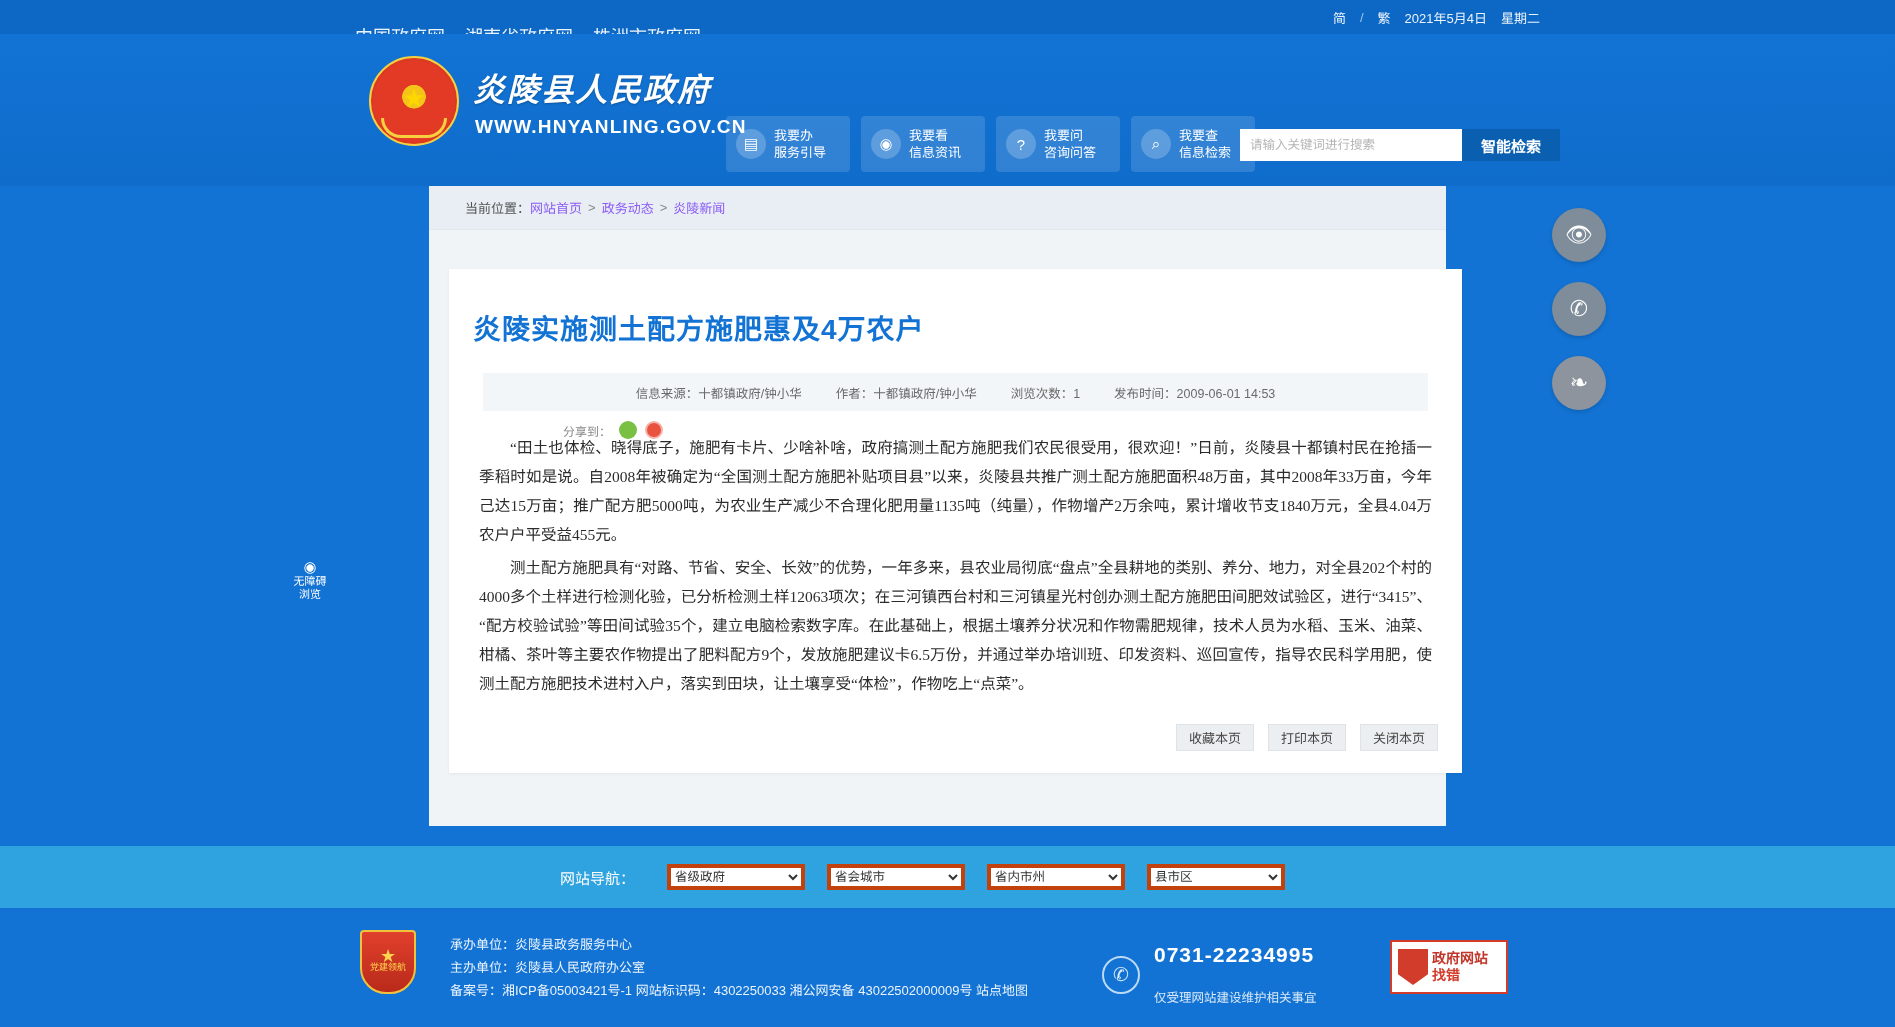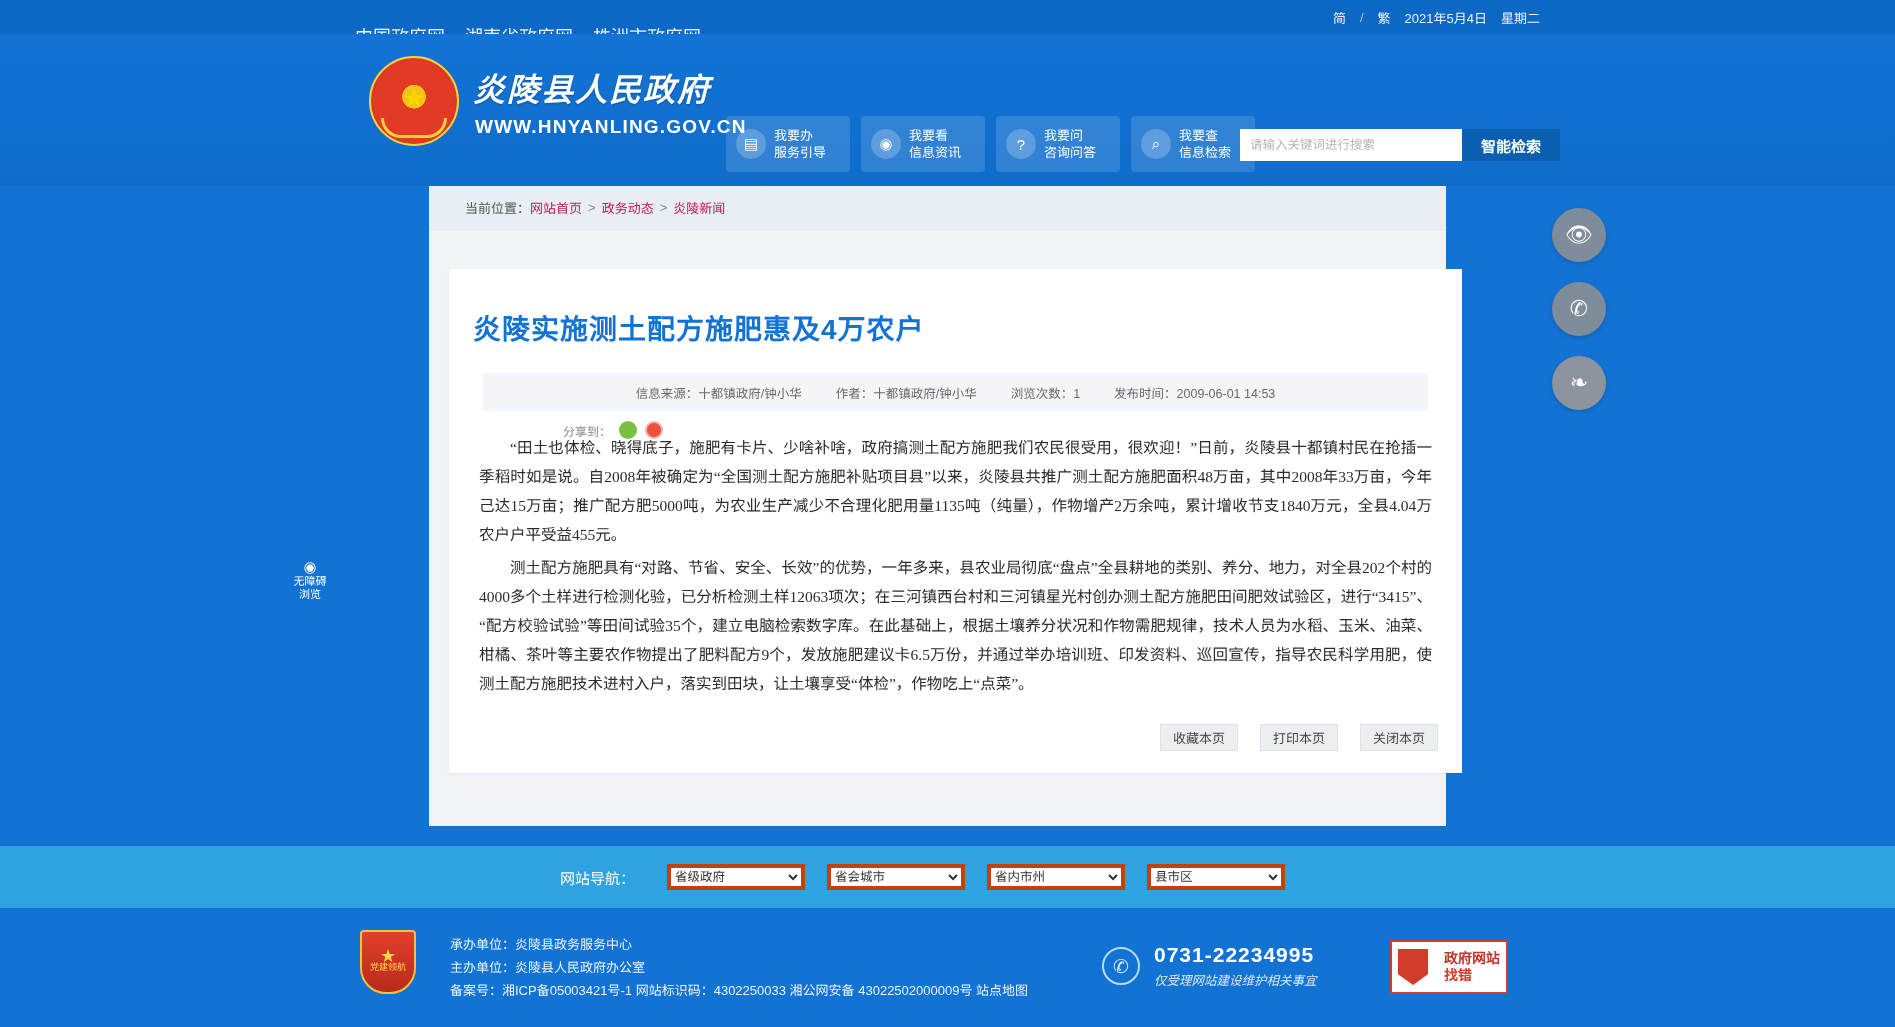--- a/index.html
+++ b/index.html
@@ -129,21 +129,21 @@
     width: 1017px; min-height: 640px;
     background: #f1f4f7;
   }
   .breadcrumb {
     height: 44px; background: #e8eef3;
     display: flex; align-items: center;
     padding-left: 36px;
     font-size: 13px; color: #555;
     border-bottom: 1px solid #e0e6eb;
   }
-  .breadcrumb a { color: #be185d; text-decoration: none; }
+  .breadcrumb a { color: #8b5cf6; text-decoration: none; }
   .breadcrumb .sp { margin: 0 6px; color: #888; }
 
   .article {
     position: absolute; left: 20px; top: 83px;
     width: 1013px; background: #ffffff;
     padding: 28px 24px 22px 24px;
     box-shadow: 0 1px 3px rgba(0,0,0,.06);
   }
   .article-title {
     text-align: left;
@@ -174,21 +174,21 @@
     padding: 0 6px;
     font-size: 15.5px;
     line-height: 29px;
     color: #2b2b2b;
     text-align: justify;
     font-family: "Liberation Serif", "DejaVu Serif", serif;
   }
   .article-body p { margin: 0 0 4px 0; text-indent: 2em; }
 
   .article-actions {
-    display: flex; justify-content: flex-end; gap: 16px;
+    display: flex; justify-content: flex-end; gap: 8px;
     margin-top: 26px;
   }
   .act-btn {
     width: 78px; height: 27px;
     background: #eceff1;
     border: 1px solid #dfe3e6;
     color: #444; font-size: 13px;
     display: flex; align-items: center; justify-content: center;
     cursor: pointer; margin-left: 6px;
   }
@@ -263,26 +263,26 @@
     position: absolute; left: 1102px; top: 35px;
     display: flex; align-items: center; gap: 14px;
   }
   .phone-circle {
     width: 38px; height: 38px; border-radius: 50%;
     border: 2px solid #bcd9f6;
     display: flex; align-items: center; justify-content: center;
     font-size: 19px; color: #dbeaf9;
   }
   .phone-num { font-size: 21px; font-weight: bold; color: #fff; letter-spacing: 1px; }
-  .phone-note { font-size: 12.5px; color: #d8e8f8; margin-top: 3px; font-style: italic; }
+  .phone-note { font-size: 12.5px; color: #d8e8f8; margin-top: 20px; }
   .gov-seal {
     position: absolute; left: 1390px; top: 32px;
     width: 118px; height: 54px;
     background: #fff; border: 2px solid #d23c2b;
-    display: flex; align-items: center; gap: 16px; padding-left: 6px;
+    display: flex; align-items: center; gap: 4px; padding-left: 6px;
   }
   .seal-mark {
     width: 30px; height: 36px;
     background: #d23c2b;
     clip-path: polygon(0 0, 100% 0, 100% 70%, 50% 100%, 0 70%);
   }
   .seal-text { color: #c2352a; font-size: 14px; font-weight: bold; line-height: 17px; }
   .seal-text .l2 { color: #d23c2b; }
 </style>
 </head>

